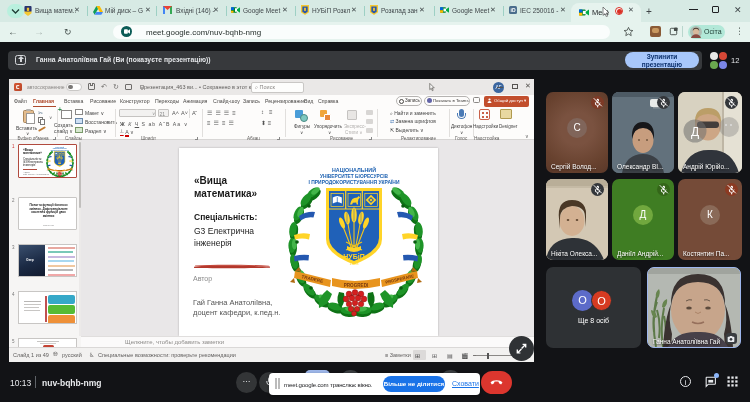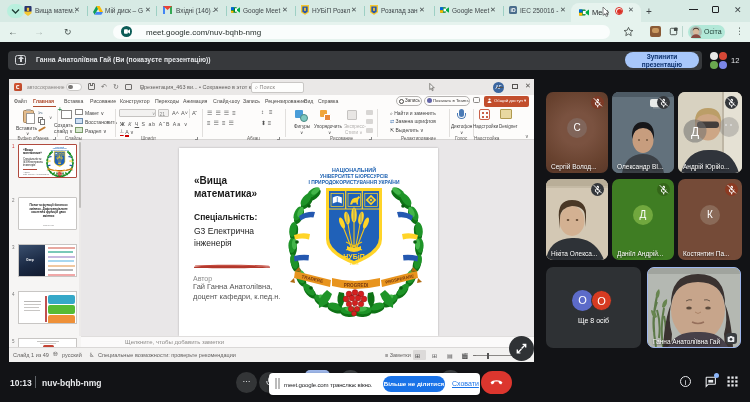--- a/index.html
+++ b/index.html
@@ -378,21 +378,21 @@
 
       <div class="abs" style="left:170px;top:8px;width:259px;height:188px;background:#fff;box-shadow:0 0 2px rgba(0,0,0,.25);">
         <div class="abs" style="left:15px;top:27px;font-size:10px;font-weight:bold;color:#1a1a1a;line-height:12.5px;">«Вища<br>математика»</div>
         <div class="abs" style="left:15px;top:64px;font-size:8.5px;font-weight:bold;color:#1a1a1a;">Спеціальність:</div>
         <div class="abs" style="left:15px;top:77px;font-size:8.5px;color:#222;line-height:12px;">G3 Електрична<br>інженерія</div>
         <svg class="abs" style="left:14px;top:115px" width="78" height="7" viewBox="0 0 74 6">
             <path d="M1 3.2 C14 1.8 30 1.6 45 2 C55 2.3 66 2.8 73 3 L73 4.2 C60 4.6 40 4.8 24 4.6 C14 4.5 5 4.2 1 4.4 Z" fill="#b3382c"></path>
             <path d="M2 2 C20 1 45 1 72 2.2 L72 2.9 C45 1.9 20 2 2 2.8 Z" fill="#c4473a"></path>
           </svg>
         <div class="abs" style="left:14px;top:127px;font-size:7px;color:#8a8a8a;">Автор</div>
-        <div class="abs" style="left:14px;top:134px;font-size:7.5px;color:#555;line-height:10px;">Гай Ганна Анатоліївна,<br>доцент кафедри, к.пед.н.</div>
+        <div class="abs" style="left:14px;top:150px;font-size:7.5px;color:#555;line-height:10px;">Гай Ганна Анатоліївна,<br>доцент кафедри, к.пед.н.</div>
         <svg class="abs" style="left:108px;top:14px" width="138" height="158" viewBox="0 0 138 158">
             <use href="#crest"></use>
           </svg>
       </div>
       <div class="abs" id="pnotes">
           <span style="position:absolute;left:44px;top:2px;">Щелкните, чтобы добавить заметки</span>
         </div>
     </div>
     <div class="abs" id="pstatus">
       <div class="abs" style="left:4px;top:4px;">Слайд 1 из 49</div>
@@ -574,21 +574,21 @@
         </svg>
     </div>
   </div>
 
   <div class="abs" style="left:509px;top:294px;width:25px;height:25px;border-radius:50%;background:#2f3235;"></div>
   <svg class="abs" style="left:515px;top:300px" width="13" height="13" viewBox="0 0 24 24">
       <path d="M14 3h7v7h-2.5V7.3L13 12.8 11.2 11l5.5-5.5H14zM3 14h2.5v3.7L11 12.2l1.8 1.8-5.5 5.5H10V21H3z" fill="#fff" transform="scale(1)"></path>
     </svg>
 
   <div class="abs" id="botbar">
-    <div class="abs" style="left:10px;top:12px;font-size:8.5px;color:#e8eaed;font-weight:bold;">10:13</div>
+    <div class="abs" style="left:10px;top:12px;font-size:8.5px;color:#e8eaed;font-weight:normal;">10:13</div>
     <div class="abs" style="left:35px;top:10px;width:1px;height:12px;background:#5f6368;"></div>
     <div class="abs" style="left:42px;top:12px;font-size:8.5px;color:#e8eaed;font-weight:bold;">nuv-bqhb-nmg</div>
 
     <div class="abs" style="left:236px;top:6px;width:21px;height:21px;border-radius:50%;background:#333537;color:#e8eaed;font-size:8px;text-align:center;line-height:20px;">⋯</div>
     <div class="abs" style="left:259px;top:6px;width:21px;height:21px;border-radius:50%;background:#333537;"></div>
     <svg class="abs" style="left:265px;top:10px" width="9" height="13" viewBox="0 0 24 32">
         <rect x="8" y="2" width="8" height="14" rx="4" fill="#e8eaed"></rect>
         <path d="M5 12 v3 a7 7 0 0 0 14 0 v-3" stroke="#e8eaed" stroke-width="2.5" fill="none"></path>
         <rect x="11" y="24" width="2.5" height="6" fill="#e8eaed"></rect>
       </svg>

